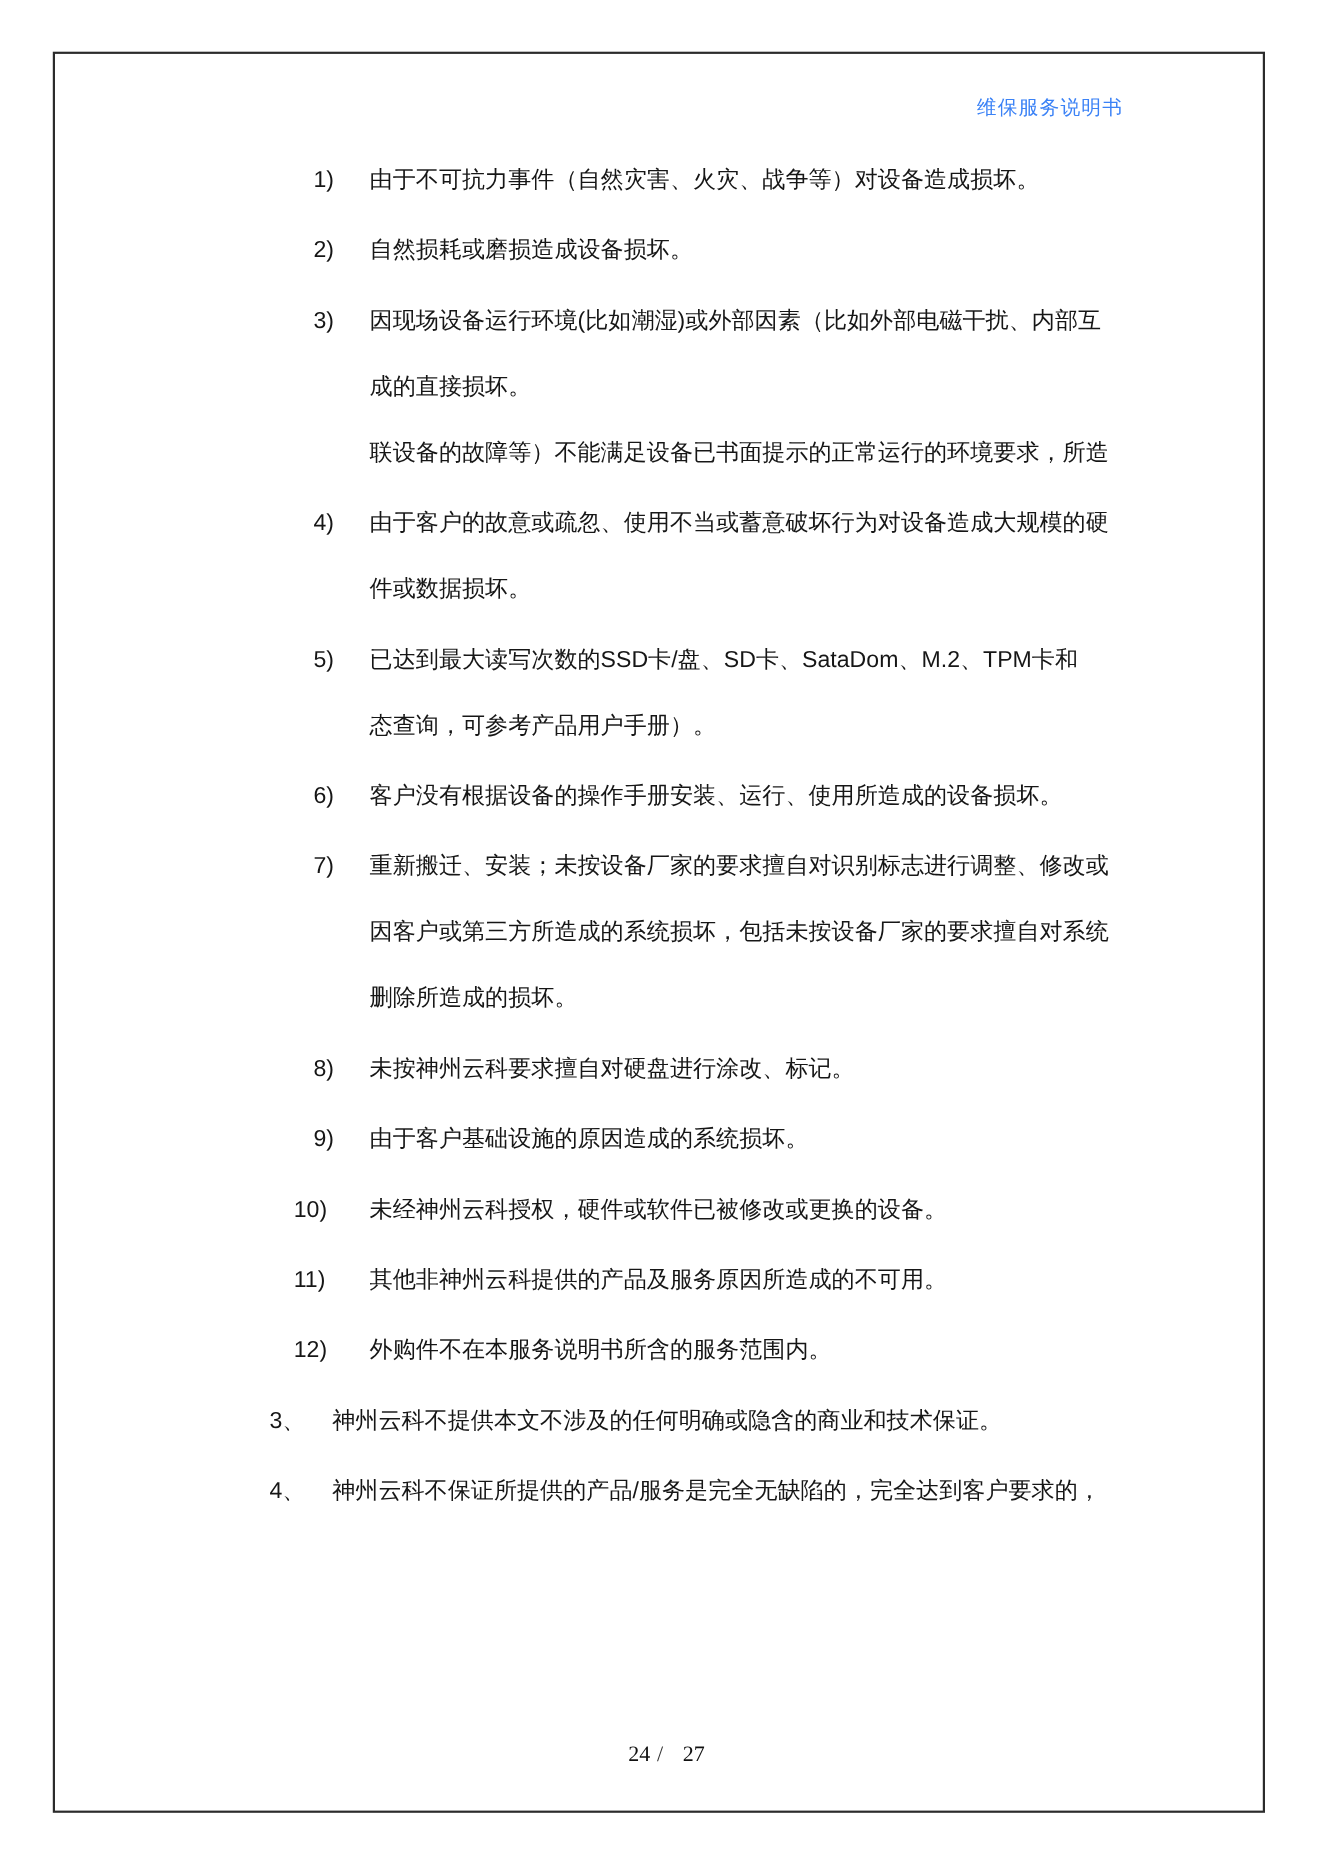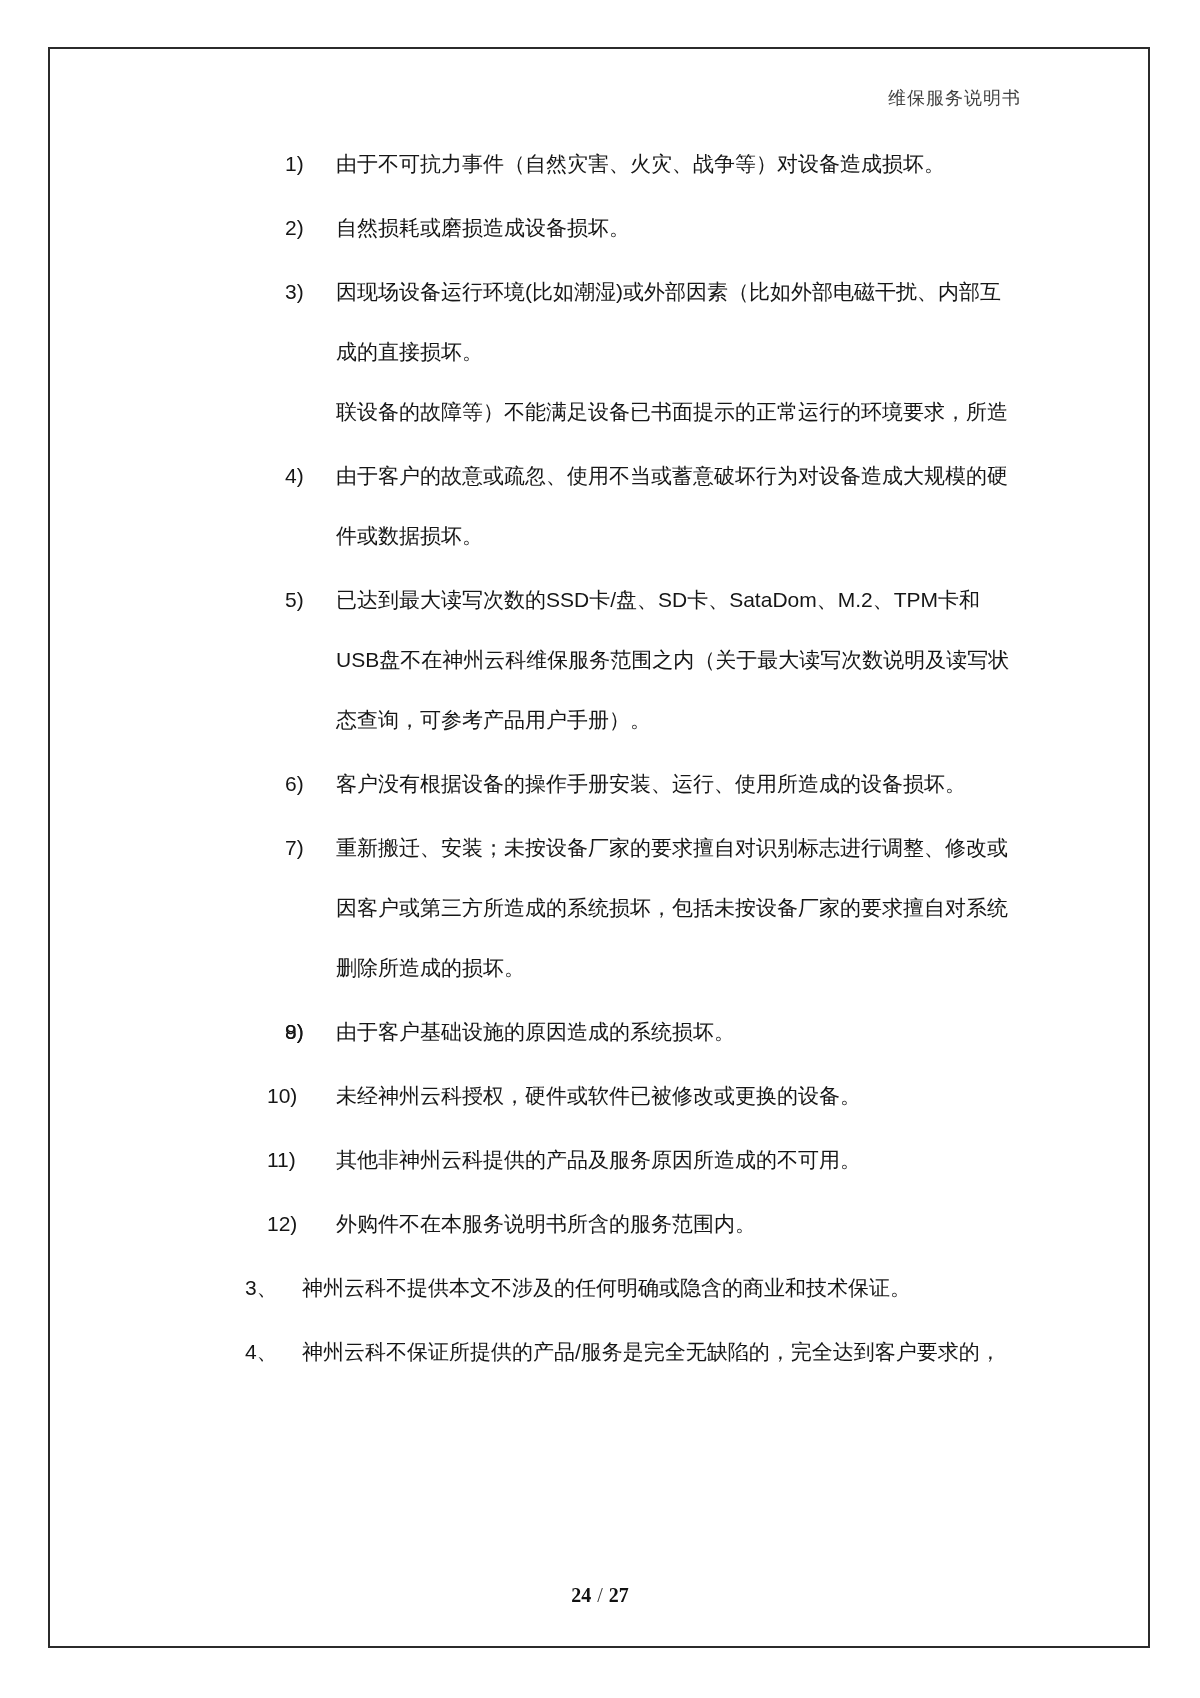--- a/index.html
+++ b/index.html
@@ -27,21 +27,21 @@
     pointer-events: none;
   }
   .header-title {
     position: absolute;
     top: 84px;
     left: 888px;
     font-family: "Liberation Serif", "DejaVu Serif", serif;
     font-size: 18px;
     line-height: 28px;
     letter-spacing: 1px;
-    color: #404040;
+    color: #3b82f6;
   }
   .content {
     position: absolute;
     top: 134px;
     left: 0;
     right: 0;
   }
   .item {
     position: relative;
     margin-bottom: 4px;
@@ -69,21 +69,21 @@
     position: absolute;
     top: 1582px;
     left: 0;
     width: 100%;
     text-align: center;
     font-family: "Liberation Serif", "DejaVu Serif", serif;
     font-size: 20px;
     line-height: 26px;
     color: #111111;
   }
-  .page-footer .pg { font-weight: bold; }
+  .page-footer .pg { font-weight: normal; margin-left: 12px; }
   .page-footer .sep { font-weight: normal; color: #333333; padding: 0 6px; }
 </style>
 </head>
 <body>
 
 <div class="page">
   <div class="page-border"></div>
 
   <div class="header-title">维保服务说明书</div>
 
@@ -108,38 +108,38 @@
 
     <div class="item sub">
       <span class="num">4)</span>
       <div class="line">由于客户的故意或疏忽、使用不当或蓄意破坏行为对设备造成大规模的硬</div>
       <div class="line">件或数据损坏。</div>
     </div>
 
     <div class="item sub">
       <span class="num">5)</span>
       <div class="line">已达到最大读写次数的SSD卡/盘、SD卡、SataDom、M.2、TPM卡和</div>
-      <div class="line">USB盘不在神州云科维保服务范围之内（关于最大读写次数说明及读写状</div>
       <div class="line">态查询，可参考产品用户手册）。</div>
     </div>
 
     <div class="item sub">
       <span class="num">6)</span>
       <div class="line">客户没有根据设备的操作手册安装、运行、使用所造成的设备损坏。</div>
     </div>
 
     <div class="item sub">
       <span class="num">7)</span>
       <div class="line">重新搬迁、安装；未按设备厂家的要求擅自对识别标志进行调整、修改或</div>
       <div class="line">因客户或第三方所造成的系统损坏，包括未按设备厂家的要求擅自对系统</div>
       <div class="line">删除所造成的损坏。</div>
     </div>
 
     <div class="item sub">
       <span class="num">8)</span>
+      <div class="line">未按神州云科要求擅自对硬盘进行涂改、标记。</div>
     </div>
 
     <div class="item sub">
       <span class="num">9)</span>
       <div class="line">由于客户基础设施的原因造成的系统损坏。</div>
     </div>
 
     <div class="item sub wide-num">
       <span class="num">10)</span>
       <div class="line">未经神州云科授权，硬件或软件已被修改或更换的设备。</div>

